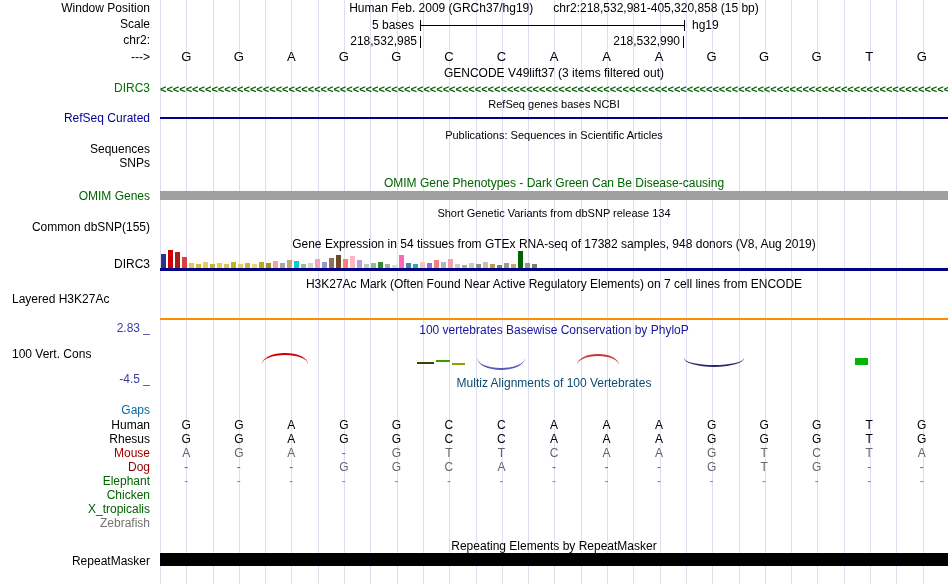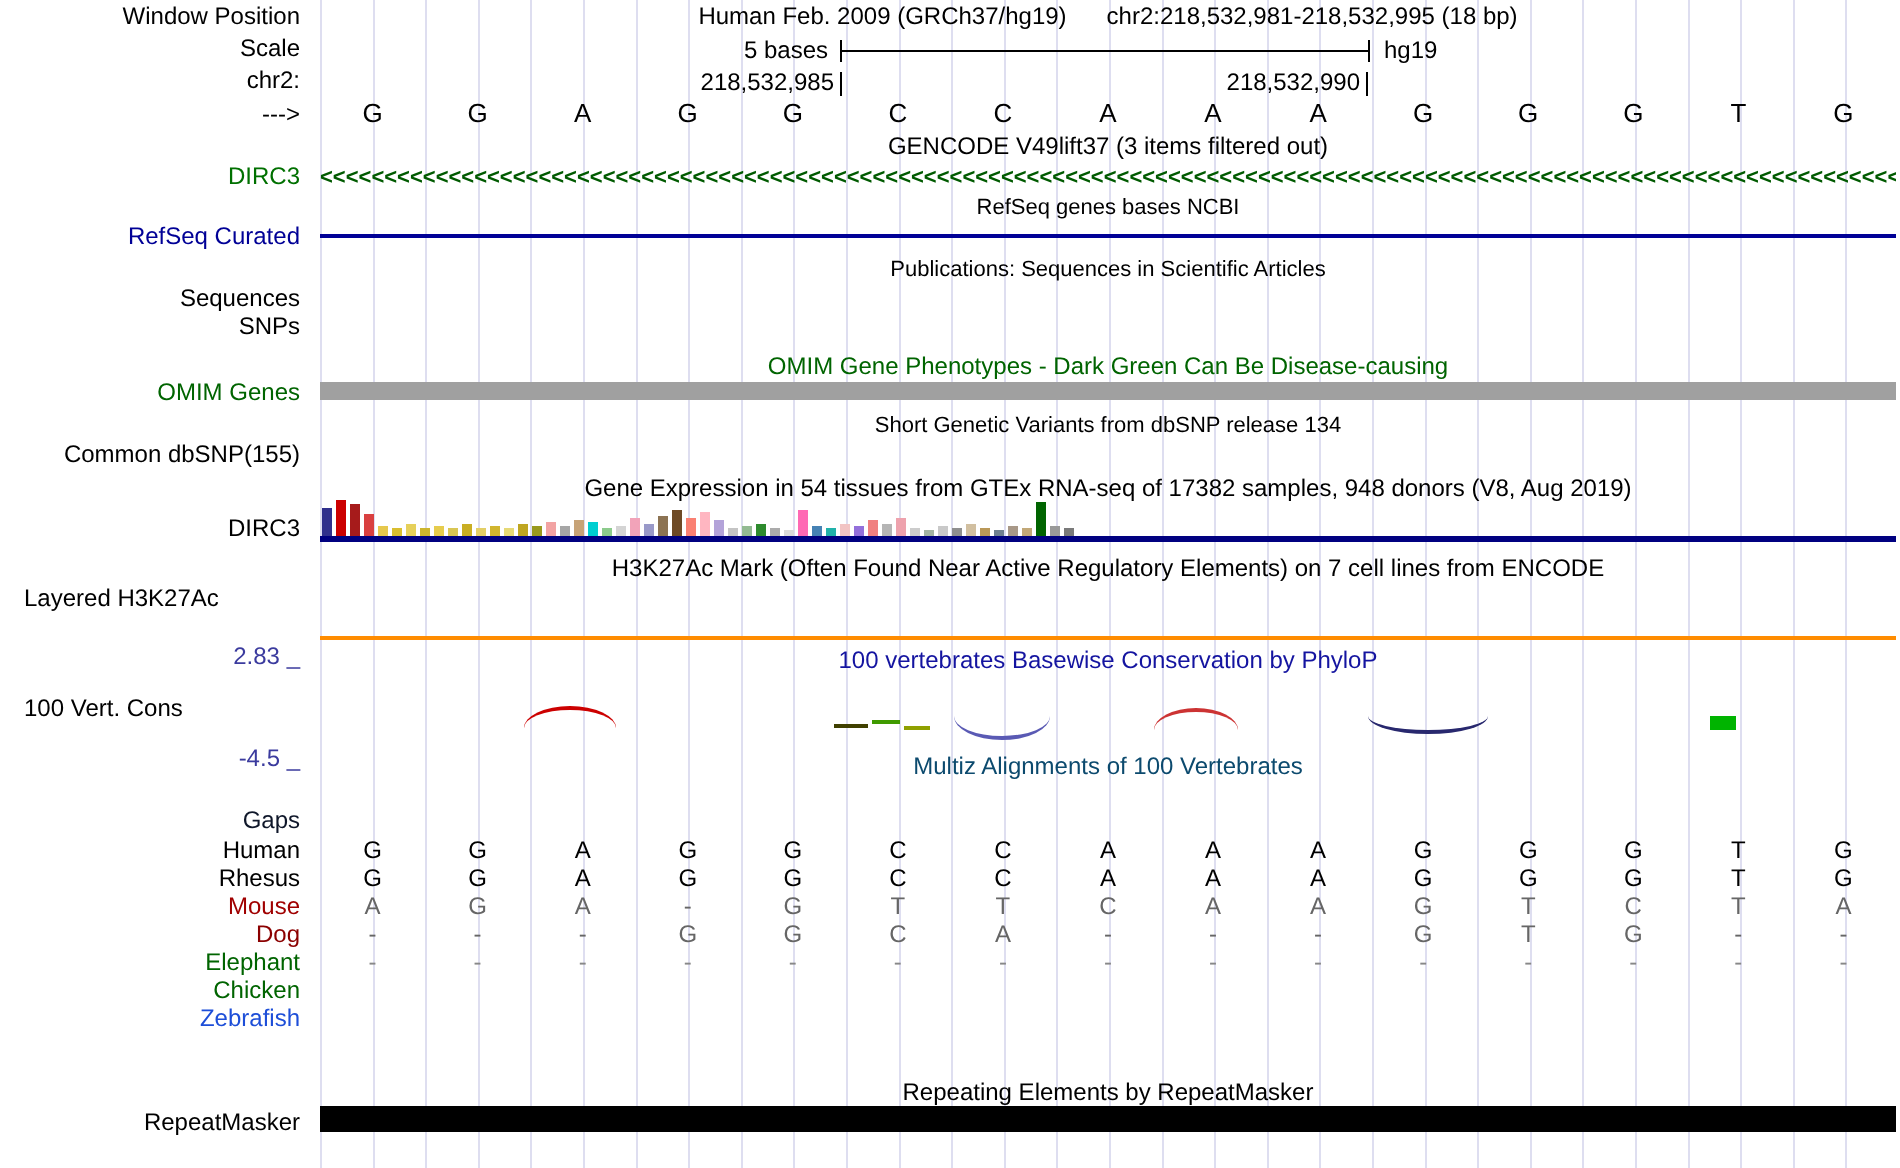--- a/index.html
+++ b/index.html
@@ -26,21 +26,21 @@
   .mlabel{width:150px;text-align:right;font-size:12px;flex:none;}
   .mcells{width:788px;margin-left:10px;display:flex;flex:none;}
   .mcells .cell{font-size:12px;}
 </style>
 </head>
 <body>
 
 <div class="grid" style="background: repeating-linear-gradient(to right, rgb(222, 222, 240) 0px, rgb(222, 222, 240) 1px, transparent 1px, transparent 26.3px);"></div>
 
 <div class="lblr" style="top:2px">Window Position</div>
-<div class="ttl" style="top:2px"><span>Human Feb. 2009 (GRCh37/hg19)</span><span style="display:inline-block;width:20px"></span><span>chr2:218,532,981-218,532,995 (18 bp)</span></div>
+<div class="ttl" style="top:2px"><span>Human Feb. 2009 (GRCh37/hg19)</span><span style="display:inline-block;width:20px"></span><span>chr2:218,532,981-405,320,858 (15 bp)</span></div>
 
 <div class="lblr" style="top:18px">Scale</div>
 <div class="abs" style="top:18px;left:160px;width:254px;text-align:right">5 bases</div>
 <div class="abs scalebar" style="top:20px;left:420px;width:263px;height:11px"></div>
 <div class="abs" style="top:18px;left:692px">hg19</div>
 
 <div class="lblr" style="top:34px">chr2:</div>
 <div class="abs" style="top:34px;left:160px;width:257px;text-align:right">218,532,985</div>
 <div class="abs tick" style="top:36px;left:420px"></div>
 <div class="abs" style="top:34px;left:424px;width:256px;text-align:right">218,532,990</div>
@@ -157,21 +157,21 @@
     <div class="cmark" style="left: 436px; top: 360px; width: 14px; height: 2px; background: rgb(63, 154, 0);"></div>
     <div class="cmark" style="left: 452px; top: 363px; width: 13px; height: 2px; background: rgb(143, 160, 0);"></div>
     <div class="cmark" style="left: 477px; top: 358px; width: 48px; height: 10px; border-bottom: 2px solid rgb(90, 90, 180); border-radius: 0px 0px 50% 50% / 0px 0px 100% 100%;"></div>
     <div class="cmark" style="left: 577px; top: 354px; width: 42px; height: 9px; border-top: 2px solid rgb(204, 51, 51); border-radius: 50% 50% 0px 0px / 100% 100% 0px 0px;"></div>
     <div class="cmark" style="left: 684px; top: 358px; width: 60px; height: 7px; border-bottom: 2px solid rgb(40, 40, 110); border-radius: 0px 0px 50% 50% / 0px 0px 100% 100%;"></div>
     <div class="cmark" style="left: 855px; top: 358px; width: 13px; height: 7px; background: rgb(0, 180, 0);"></div>
   </div>
 <div class="lblr" style="top: 373px; color: rgb(59, 59, 158);">-4.5 _</div>
 
 <div class="ttl" style="top: 377px; color: #0c4a6e;">Multiz Alignments of 100 Vertebrates</div>
-<div class="lblr" style="top: 404px; color: #0f172a;">Gaps</div>
+<div class="lblr" style="top: 404px; color: #0369a1;">Gaps</div>
 <div class="abs" style="top:418px;left:0">
     <div class="mrow">
       <div class="mlabel" style="color: rgb(0, 0, 0);">Human</div>
       <div class="mcells">
         <span class="cell" style="color: rgb(0, 0, 0);">G</span>
         <span class="cell" style="color: rgb(0, 0, 0);">G</span>
         <span class="cell" style="color: rgb(0, 0, 0);">A</span>
         <span class="cell" style="color: rgb(0, 0, 0);">G</span>
         <span class="cell" style="color: rgb(0, 0, 0);">G</span>
         <span class="cell" style="color: rgb(0, 0, 0);">C</span>
@@ -280,21 +280,41 @@
         <span class="cell" style="color: rgb(136, 136, 136);"></span>
         <span class="cell" style="color: rgb(136, 136, 136);"></span>
         <span class="cell" style="color: rgb(136, 136, 136);"></span>
         <span class="cell" style="color: rgb(136, 136, 136);"></span>
         <span class="cell" style="color: rgb(136, 136, 136);"></span>
         <span class="cell" style="color: rgb(136, 136, 136);"></span>
         <span class="cell" style="color: rgb(136, 136, 136);"></span>
       </div>
     </div>
     <div class="mrow">
-      <div class="mlabel" style="color: #1d4ed8;">Zebrafish</div>
+      <div class="mlabel" style="color: rgb(0, 100, 0);">X_tropicalis</div>
+      <div class="mcells">
+        <span class="cell" style="color: rgb(136, 136, 136);"></span>
+        <span class="cell" style="color: rgb(136, 136, 136);"></span>
+        <span class="cell" style="color: rgb(136, 136, 136);"></span>
+        <span class="cell" style="color: rgb(136, 136, 136);"></span>
+        <span class="cell" style="color: rgb(136, 136, 136);"></span>
+        <span class="cell" style="color: rgb(136, 136, 136);"></span>
+        <span class="cell" style="color: rgb(136, 136, 136);"></span>
+        <span class="cell" style="color: rgb(136, 136, 136);"></span>
+        <span class="cell" style="color: rgb(136, 136, 136);"></span>
+        <span class="cell" style="color: rgb(136, 136, 136);"></span>
+        <span class="cell" style="color: rgb(136, 136, 136);"></span>
+        <span class="cell" style="color: rgb(136, 136, 136);"></span>
+        <span class="cell" style="color: rgb(136, 136, 136);"></span>
+        <span class="cell" style="color: rgb(136, 136, 136);"></span>
+        <span class="cell" style="color: rgb(136, 136, 136);"></span>
+      </div>
+    </div>
+    <div class="mrow">
+      <div class="mlabel" style="color: #737373;">Zebrafish</div>
       <div class="mcells">
         <span class="cell" style="color: rgb(136, 136, 136);"></span>
         <span class="cell" style="color: rgb(136, 136, 136);"></span>
         <span class="cell" style="color: rgb(136, 136, 136);"></span>
         <span class="cell" style="color: rgb(136, 136, 136);"></span>
         <span class="cell" style="color: rgb(136, 136, 136);"></span>
         <span class="cell" style="color: rgb(136, 136, 136);"></span>
         <span class="cell" style="color: rgb(136, 136, 136);"></span>
         <span class="cell" style="color: rgb(136, 136, 136);"></span>
         <span class="cell" style="color: rgb(136, 136, 136);"></span>

